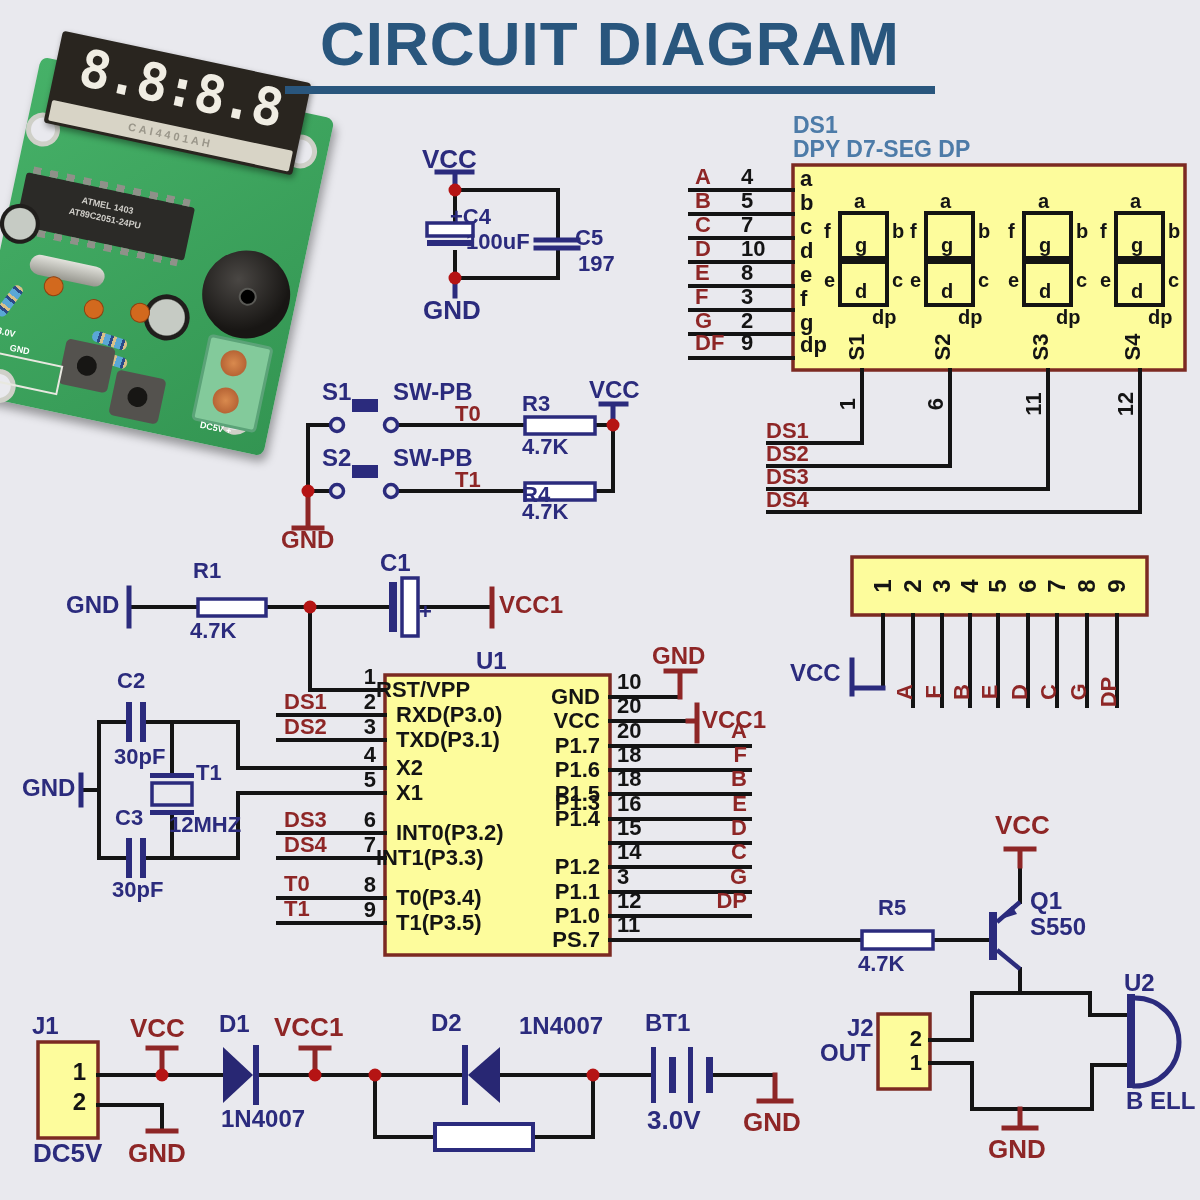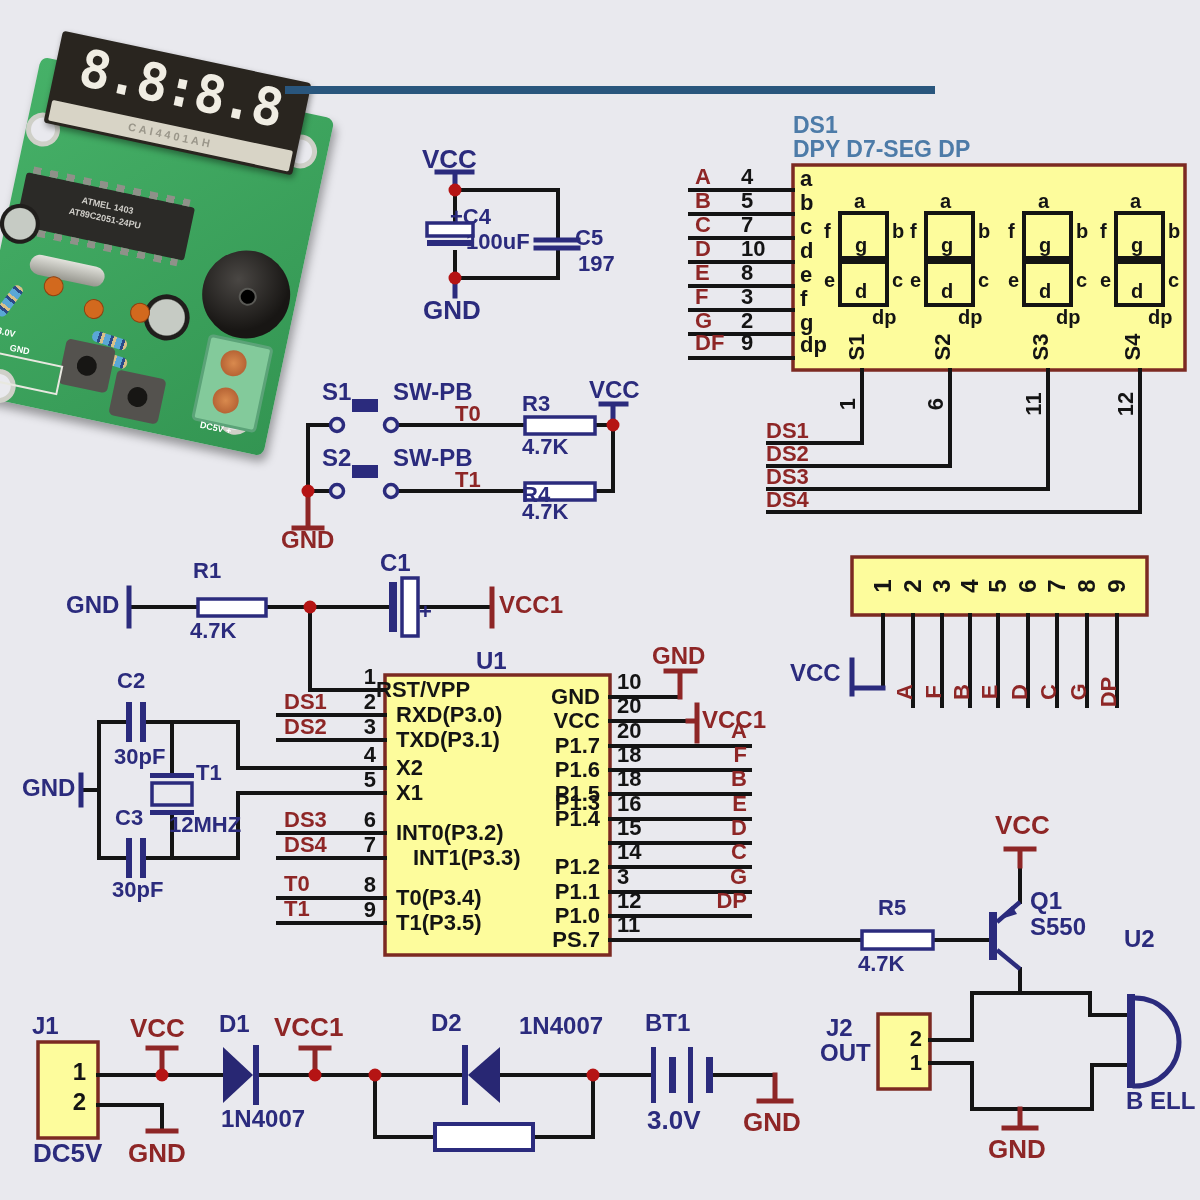--- a/index.html
+++ b/index.html
@@ -211,20 +211,21 @@
       </div>
     <div class="pbtn" style="left:140px;top:290px">
         <div></div>
       </div>
     <div id="psilk-batt"></div>
     <div class="silk" style="left:14px;top:272px">3.0V</div>
     <div class="silk" style="left:30px;top:286px">GND</div>
     <div class="silk" style="left:232px;top:322px">DC5V +</div>
   </div>
 
+  <div id="title">CIRCUIT DIAGRAM</div>
   <div id="title-rule"></div>
 
   <div class="L f26" style="left:422px;top:146px">VCC</div>
   <div class="L f22" style="left:450px;top:206px">+C4</div>
   <div class="L f22" style="left:466px;top:231px">100uF</div>
   <div class="L f22" style="left:575px;top:227px">C5</div>
   <div class="L f22" style="left:578px;top:253px">197</div>
   <div class="L f26" style="left:423px;top:297px">GND</div>
 
   <div class="L S f23" style="left:793px;top:114px">DS1</div>
@@ -346,21 +347,21 @@
   <div class="L K f22 ra" style="left:340px;top:809px;width:36px">6</div>
   <div class="L K f22 ra" style="left:340px;top:834px;width:36px">7</div>
   <div class="L K f22 ra" style="left:340px;top:874px;width:36px">8</div>
   <div class="L K f22 ra" style="left:340px;top:899px;width:36px">9</div>
   <div class="L K f22" style="left:376px;top:679px">RST/VPP</div>
   <div class="L K f22" style="left:396px;top:704px">RXD(P3.0)</div>
   <div class="L K f22" style="left:396px;top:729px">TXD(P3.1)</div>
   <div class="L K f22" style="left:396px;top:757px">X2</div>
   <div class="L K f22" style="left:396px;top:782px">X1</div>
   <div class="L K f22" style="left:396px;top:822px">INT0(P3.2)</div>
-  <div class="L K f22" style="left:413px;top:847px">INT1(P3.3)</div>
+  <div class="L K f22" style="left:376px;top:847px">INT1(P3.3)</div>
   <div class="L K f22" style="left:396px;top:887px">T0(P3.4)</div>
   <div class="L K f22" style="left:396px;top:912px">T1(P3.5)</div>
   <div class="L R f22" style="left:284px;top:691px">DS1</div>
   <div class="L R f22" style="left:284px;top:716px">DS2</div>
   <div class="L R f22" style="left:284px;top:809px">DS3</div>
   <div class="L R f22" style="left:284px;top:834px">DS4</div>
   <div class="L R f22" style="left:284px;top:873px">T0</div>
   <div class="L R f22" style="left:284px;top:898px">T1</div>
   <div class="L K f22 ra" style="left:500px;top:686px;width:100px">GND</div>
   <div class="L K f22 ra" style="left:500px;top:710px;width:100px">VCC</div>
@@ -413,25 +414,25 @@
   <div class="rc R f22" style="left:1049px;top:692px">C</div>
   <div class="rc R f22" style="left:1079px;top:692px">G</div>
   <div class="rc R f22" style="left:1109px;top:692px">DP</div>
 
   <div class="L f22" style="left:878px;top:897px">R5</div>
   <div class="L f22" style="left:858px;top:953px">4.7K</div>
   <div class="L f24" style="left:1030px;top:889px">Q1</div>
   <div class="L f24" style="left:1030px;top:915px">S550</div>
   <div class="L R f26" style="left:995px;top:812px">VCC</div>
 
-  <div class="L f24" style="left:826px;top:1016px">J2</div>
+  <div class="L f24" style="left:847px;top:1016px">J2</div>
   <div class="L f24" style="left:820px;top:1041px">OUT</div>
   <div class="L K f22 ra" style="left:898px;top:1028px;width:24px">2</div>
   <div class="L K f22 ra" style="left:898px;top:1052px;width:24px">1</div>
-  <div class="L f24" style="left:1124px;top:927px">U2</div>
+  <div class="L f24" style="left:1124px;top:971px">U2</div>
   <div class="L f24" style="left:1126px;top:1089px">B ELL</div>
   <div class="L R f26" style="left:988px;top:1136px">GND</div>
 
   <div class="L f24" style="left:32px;top:1014px">J1</div>
   <div class="L K f24 ra" style="left:64px;top:1060px;width:22px">1</div>
   <div class="L K f24 ra" style="left:64px;top:1090px;width:22px">2</div>
   <div class="L f26" style="left:33px;top:1140px">DC5V</div>
   <div class="L R f26" style="left:130px;top:1015px">VCC</div>
   <div class="L R f26" style="left:128px;top:1140px">GND</div>
   <div class="L f24" style="left:219px;top:1012px">D1</div>

